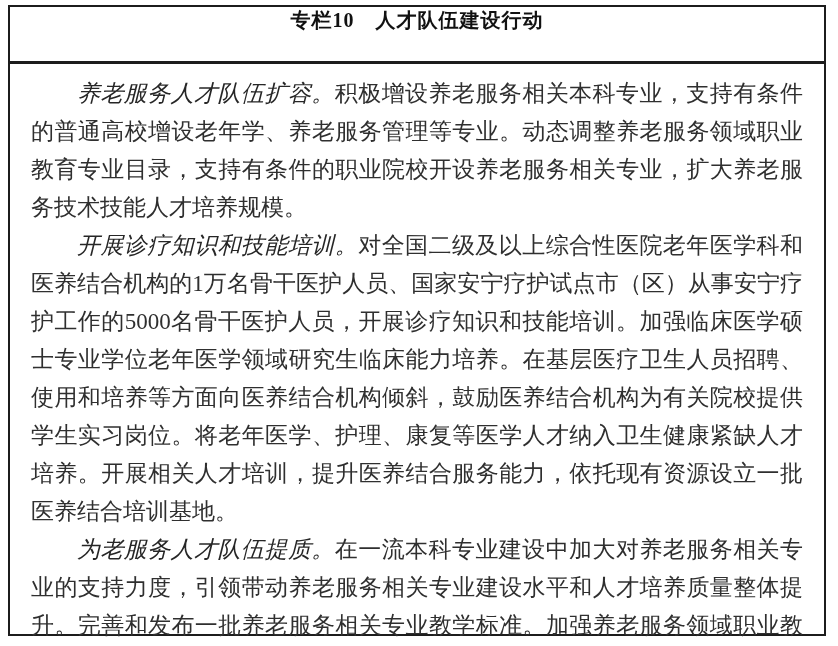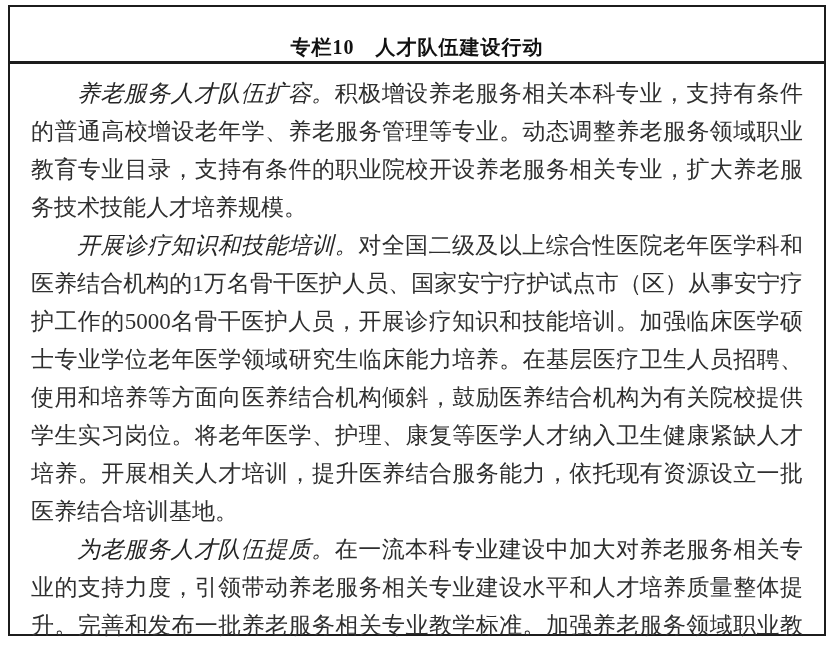--- a/index.html
+++ b/index.html
@@ -21,21 +21,21 @@
     width: 818px;
     height: 631px;
     border: 2px solid #1c1c1c;
     background: #ffffff;
     box-sizing: border-box;
   }
   .panel-header {
     height: 57px;
     border-bottom: 3px solid #1c1c1c;
     display: flex;
-    align-items: flex-end;
+    align-items: flex-start;
     justify-content: center;
     box-sizing: border-box;
   }
   .panel-title {
     margin: 0;
     font-size: 20px;
     font-weight: bold;
     color: #111111;
     letter-spacing: 1px;
   }

